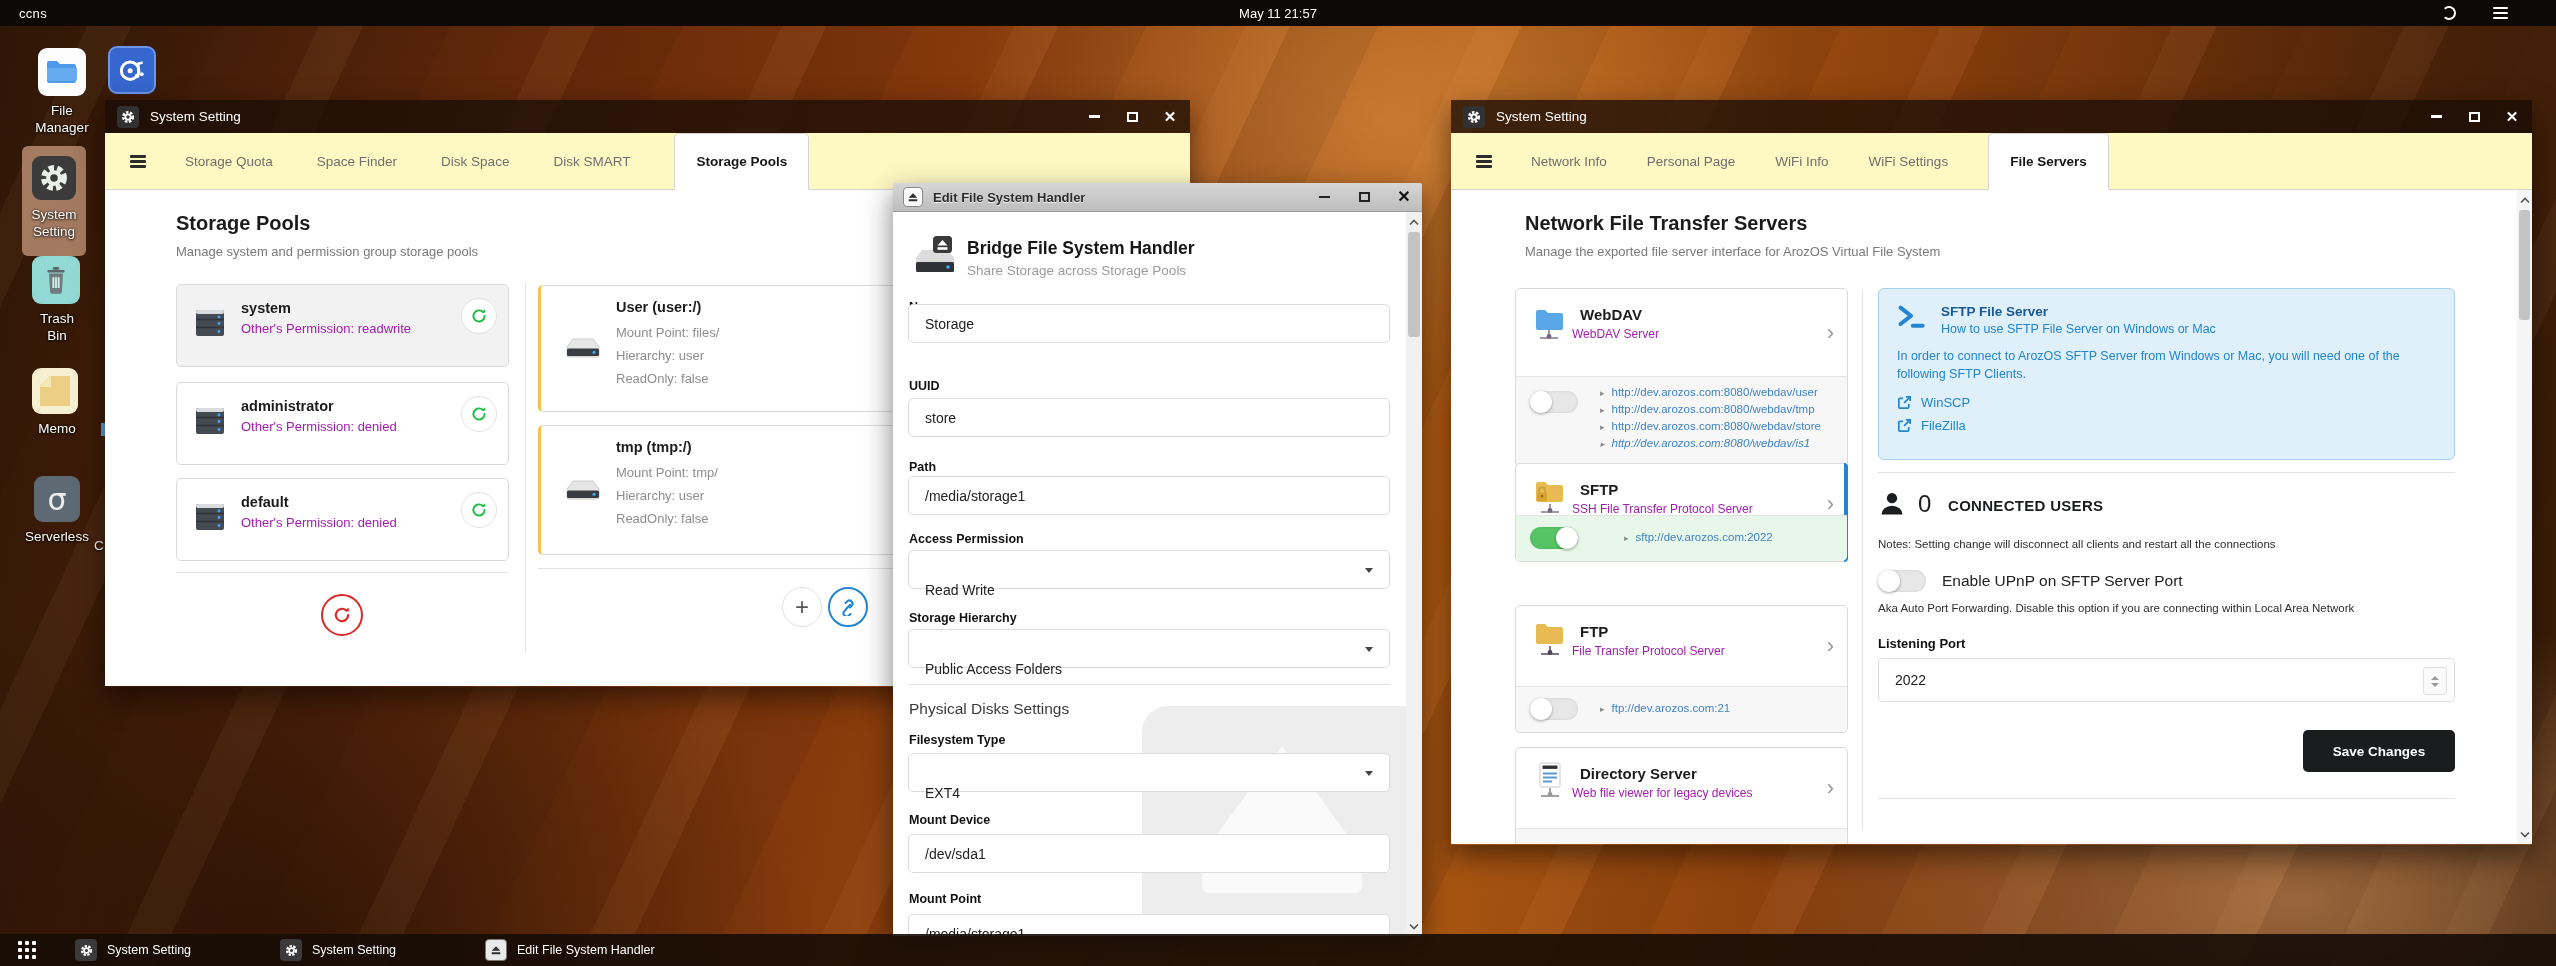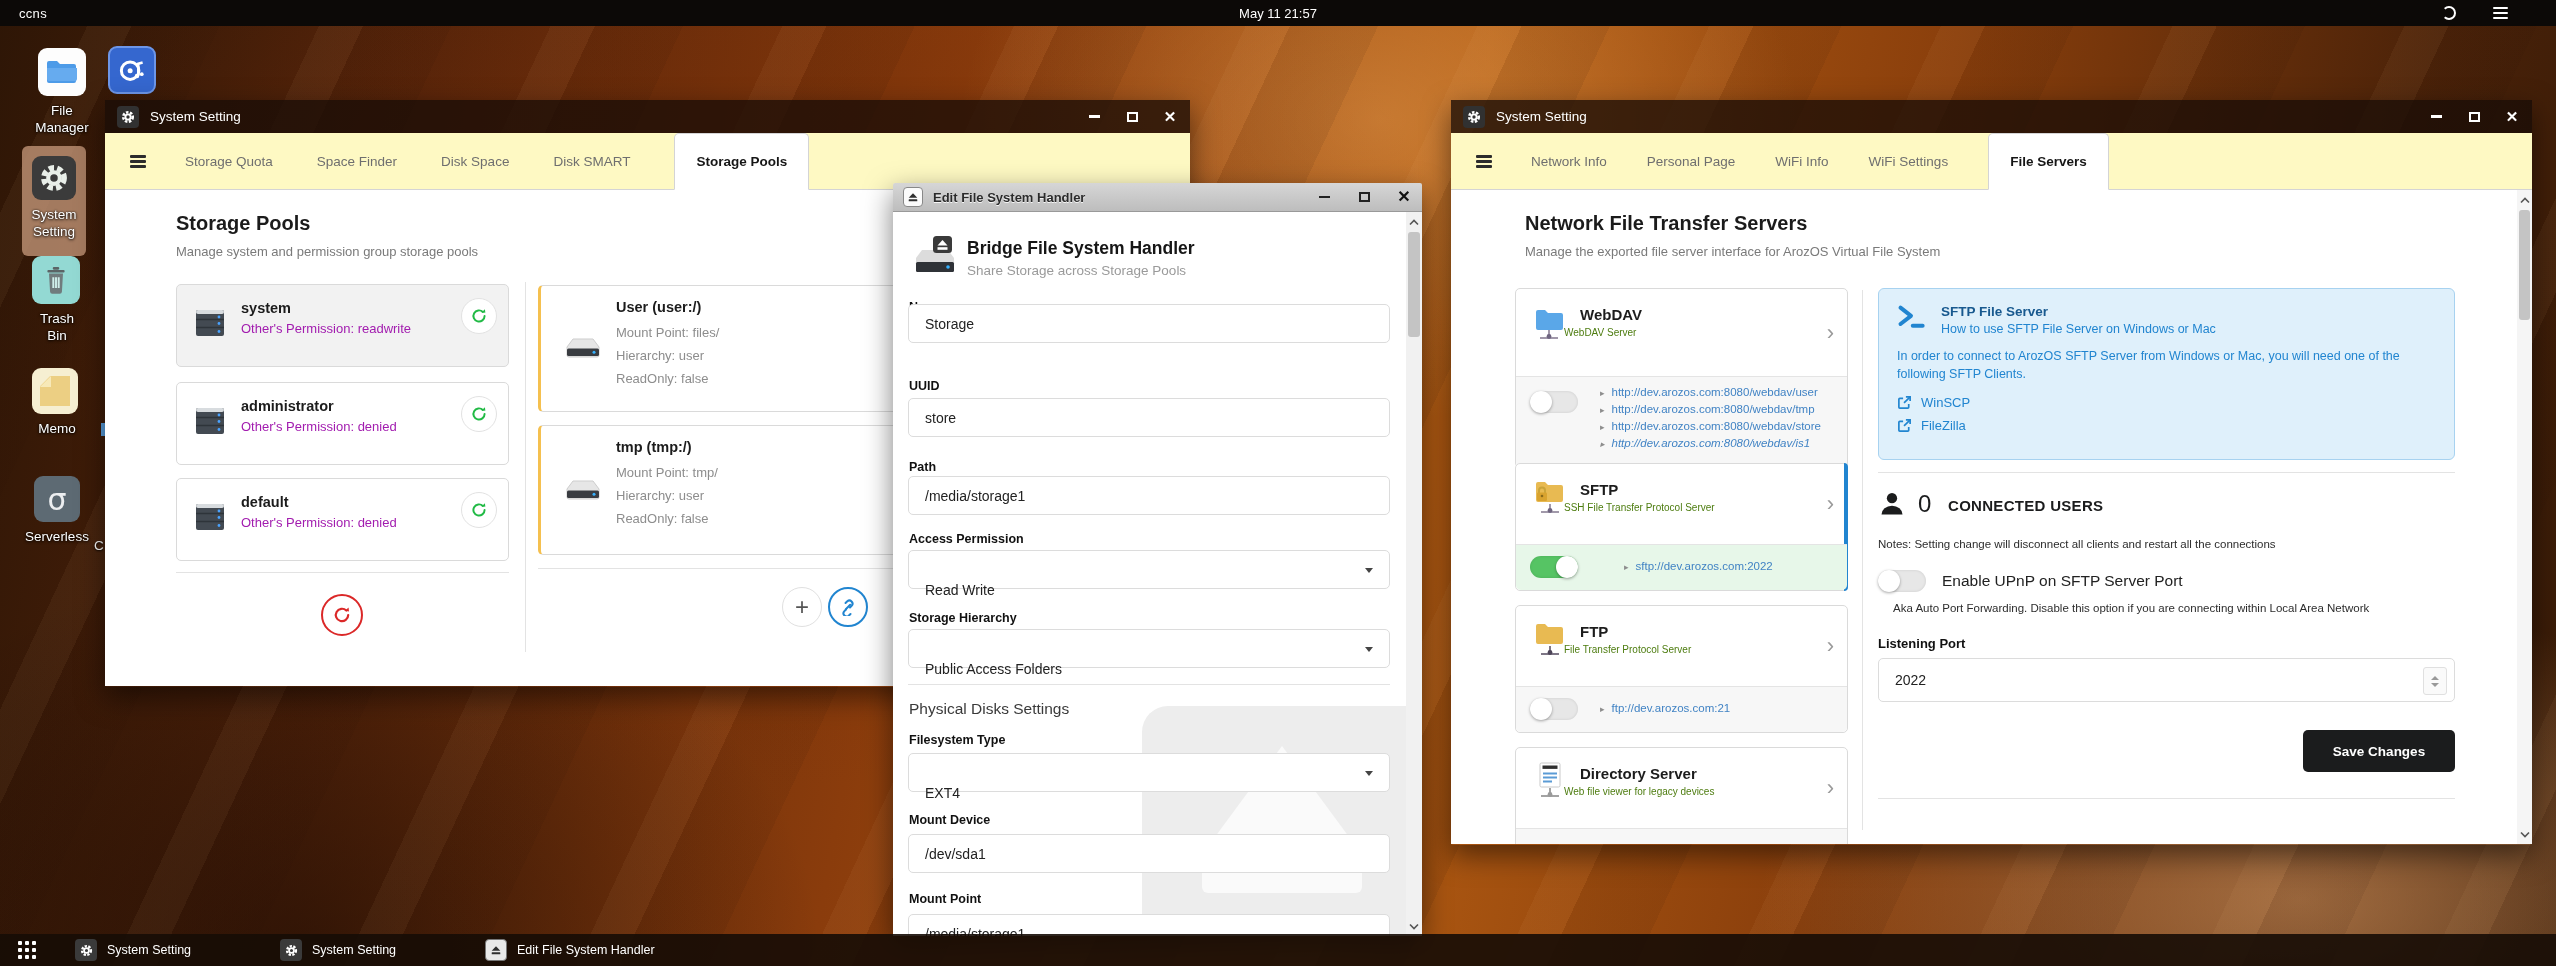--- a/index.html
+++ b/index.html
@@ -102,21 +102,21 @@
 
   .watermark { position:absolute; right:-50px; bottom:-70px; width:330px; height:300px; background:#ededed; border-radius:26px; }
   .watermark .tri { position:absolute; left:70px; top:40px; width:0; height:0;
     border-left:70px solid transparent; border-right:70px solid transparent; border-bottom:95px solid #fafafa; }
   .watermark .bar { position:absolute; left:60px; top:155px; width:160px; height:32px; background:#fafafa; border-radius:6px; }
 
   
   .srvcard { position:absolute; left:64px; width:333px; border:1px solid #dadada; border-radius:5px; background:#fff; }
   .srvcard .hd { position:relative; }
   .srvcard .nm { position:absolute; left:64px; top:17px; font-size:15px; font-weight:bold; color:#1c1c1c; }
-  .srvcard .ds { position:absolute; left:48px; top:38px; font-size:10px; color:#4d7c0f; }
+  .srvcard .ds { position:absolute; left:56px; top:38px; font-size:12px; color:#a21caf; }
   .srvcard .chev { position:absolute; right:13px; top:50%; margin-top:-14px; font-size:22px; color:#9a9a9a; }
   .srvcard .ft { position:absolute; left:0; right:0; bottom:0; background:#f7f7f7; border-top:1px solid #e4e4e4; border-radius:0 0 5px 5px; }
   .srvcard .ft.green { background:#e7f7e9; }
   .bluebar { position:absolute; right:-1px; top:-1px; bottom:-1px; width:4px; background:#2185d0; border-radius:0 5px 5px 0; }
 
   .toggle { position:absolute; width:48px; height:22px; border-radius:11px; background:#e7e7e7; box-shadow:inset 0 0 3px rgba(0,0,0,.12); }
   .toggle .knob { position:absolute; top:0; width:22px; height:22px; border-radius:50%; background:#fff;
     box-shadow:0 1px 3px rgba(0,0,0,.35); left:0; }
   .toggle.on { background:#56c464; }
   .toggle.on .knob { left:auto; right:0; }
@@ -439,21 +439,21 @@
         <span class="toggle" style="left:14px; top:14px;">
             <span class="knob"></span>
           </span>
         <span class="linkrow" style="left:84px; top:9px;"><span class="bullet">▸</span><a style="color:#4183c4;text-decoration:none;">http://dev.arozos.com:8080/webdav/user</a></span>
         <span class="linkrow" style="left:84px; top:26px;"><span class="bullet">▸</span><a style="color:#4183c4;text-decoration:none;">http://dev.arozos.com:8080/webdav/tmp</a></span>
         <span class="linkrow" style="left:84px; top:43px;"><span class="bullet">▸</span><a style="color:#4183c4;text-decoration:none;">http://dev.arozos.com:8080/webdav/store</a></span>
         <span class="linkrow" style="left:84px; top:60px;font-style:italic;"><span class="bullet">▸</span><a style="color:#4183c4;text-decoration:none;">http://dev.arozos.com:8080/webdav/is1</a></span>
       </div>
     </div>
 
-    <div class="srvcard" style="top:273px; height:128px;">
+    <div class="srvcard" style="top:273px; height:99px;">
       <div class="bluebar"></div>
       <div class="hd" style="height:82px;">
         <span style="position:absolute;left:17px;top:13px;">
           <svg width="34" height="42" viewBox="0 0 34 42">
               <path d="M3 7a2 2 0 0 1 2-2h7l3 3h13a2 2 0 0 1 2 2v13a2 2 0 0 1-2 2H5a2 2 0 0 1-2-2z" fill="#e8ba52"></path>
               <path d="M6 16v-2.5a3 3 0 0 1 6 0V16" stroke="#caa43a" stroke-width="2" fill="none"></path>
               <rect x="4" y="15.5" width="10" height="8.5" rx="1.2" fill="#d9a32f"></rect>
               <circle cx="9" cy="19" r="1.3" fill="#8a6a1a"></circle>
               <path d="M17 27v5" stroke="#8a7f95" stroke-width="1.6"></path>
               <path d="M8 35h18" stroke="#8a7f95" stroke-width="1.6"></path>
@@ -552,21 +552,21 @@
         </svg>
     </span>
     <span style="position:absolute;left:467px;top:300px;font-size:24px;color:#1b1c1d;">0</span>
     <span style="position:absolute;left:497px;top:307px;font-size:15px;font-weight:bold;color:#1b1c1d;letter-spacing:.3px;">CONNECTED USERS</span>
     <span class="smallnote" style="left:427px;top:348px;">Notes: Setting change will disconnect all clients and restart all the connections</span>
 
     <span class="toggle" style="left:427px; top:380px;">
         <span class="knob"></span>
       </span>
     <span style="position:absolute;left:491px;top:382px;font-size:15.5px;color:#222;">Enable UPnP on SFTP Server Port</span>
-    <span class="smallnote" style="left:427px;top:412px;margin-left:15px;">Aka Auto Port Forwarding. Disable this option if you are connecting within Local Area Network</span>
+    <span class="smallnote" style="left:427px;top:412px;">Aka Auto Port Forwarding. Disable this option if you are connecting within Local Area Network</span>
 
     <span style="position:absolute;left:427px;top:446px;font-size:13px;font-weight:bold;color:#111;">Listening Port</span>
     <div class="numinput" style="top:468px;">
       <span class="val">2022</span>
       <span class="spin">
           <span class="up"></span>
           <span class="dn"></span>
         </span>
     </div>
     <button class="blackbtn" style="left:852px; top:540px; width:152px; height:42px;">Save Changes</button>

